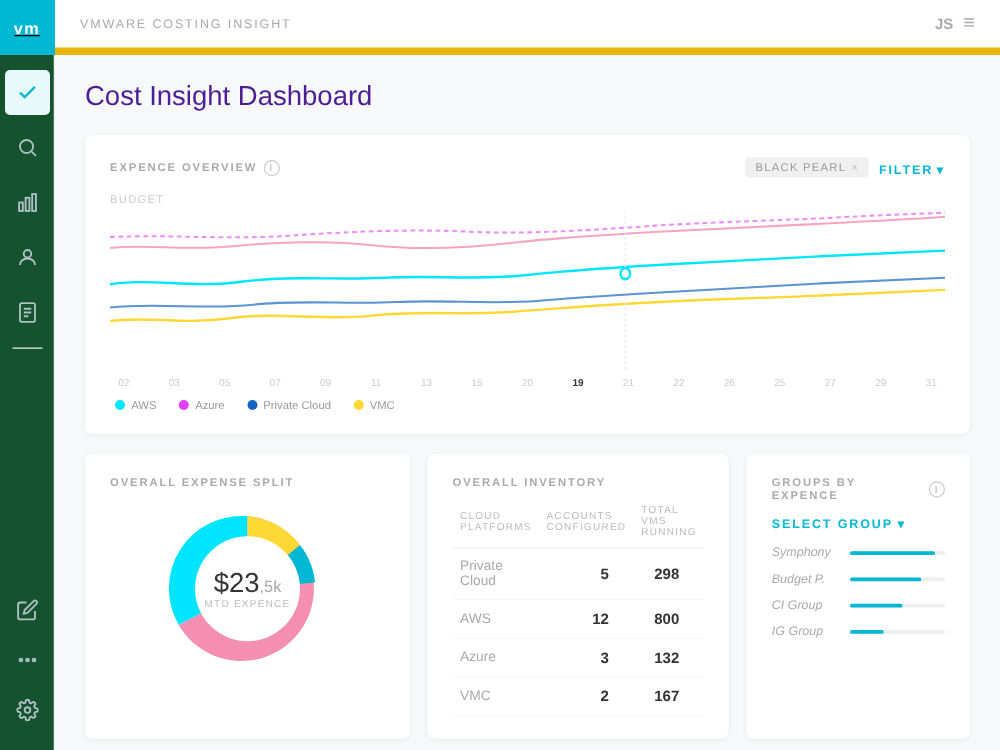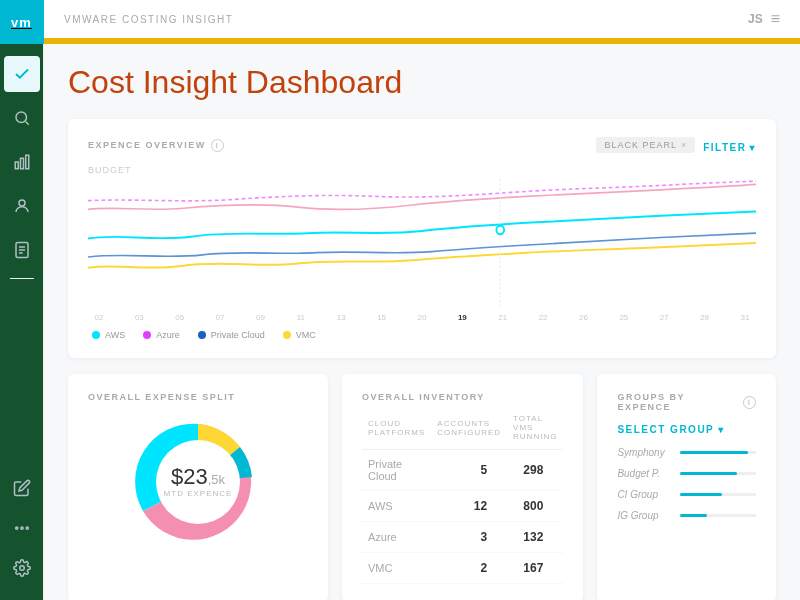--- a/index.html
+++ b/index.html
@@ -42,21 +42,21 @@
       color: #aaa; font-weight: 500;
     }
     .topbar-right { display: flex; align-items: center; gap: 8px; }
     .topbar-user { font-size: 12px; color: #aaa; font-weight: 600; }
     .topbar-menu { color: #aaa; cursor: pointer; }
 
     
     .content { padding: 20px 24px; }
 
     .page-title {
-      font-size: 32px; font-weight: 300; color: #c2410c; margin-bottom: 18px;
+      font-size: 22px; font-weight: 300; color: #4c1d95; margin-bottom: 18px;
     }
 
     
     .section-card {
       background: #fff; border-radius: 6px; padding: 18px 20px;
       margin-bottom: 16px; box-shadow: 0 1px 4px rgba(0,0,0,0.06);
     }
     .section-header {
       display: flex; align-items: center; justify-content: space-between;
       margin-bottom: 12px;

